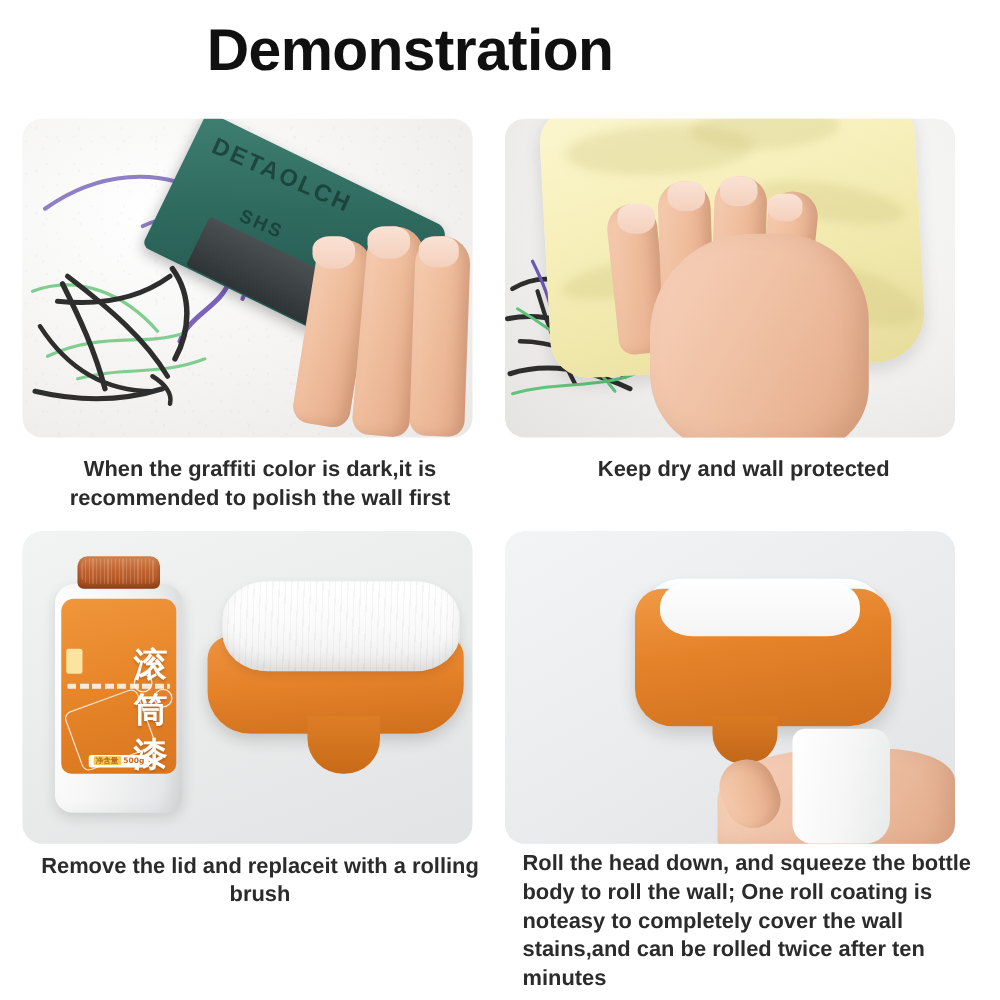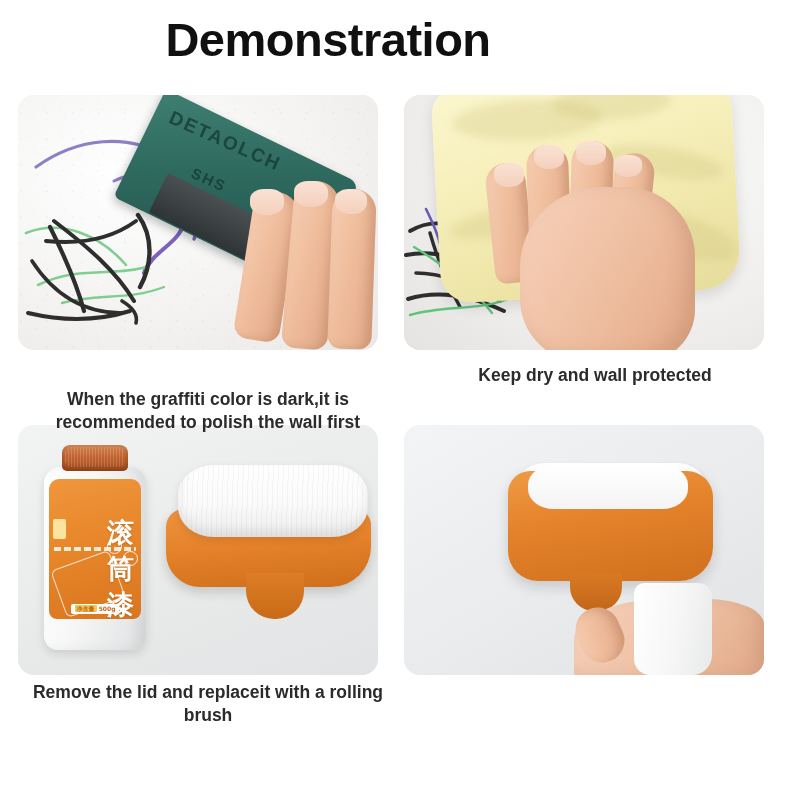--- a/index.html
+++ b/index.html
@@ -348,21 +348,21 @@
 
   
   .caption {
     position: absolute;
     color: #2b2b2b;
     font-size: 17.5px;
     font-weight: bold;
     line-height: 23px;
     font-family: "Liberation Sans", sans-serif;
   }
-  .cap-1 { left: 18px;  top: 364px; width: 380px; text-align: center; margin-top: 24px; }
+  .cap-1 { left: 18px;  top: 364px; width: 380px; text-align: center; }
   .cap-2 { left: 404px; top: 364px; width: 382px; text-align: center; }
   .cap-3 { left: 18px;  top: 681px; width: 380px; text-align: center; }
   .cap-4 { left: 418px; top: 679px; width: 362px; text-align: left; }
 </style>
 </head>
 <body>
 
 <div class="page">
 
   <div class="title">Demonstration</div>
@@ -495,14 +495,15 @@
           <div class="bottle4"></div>
         </div>
       </div>
     </div>
 
   </div>
 
   <div class="caption cap-1">When the graffiti color is dark,it is recommended to polish the wall first</div>
   <div class="caption cap-3">Remove the lid and replaceit with a rolling brush</div>
   <div class="caption cap-2">Keep dry and wall protected</div>
+  <div class="caption cap-4">Roll the head down, and squeeze the bottle body to roll the wall; One roll coating is noteasy to completely cover the wall stains,and can be rolled twice after ten minutes</div>
 
 </div>
 
 </body></html>

